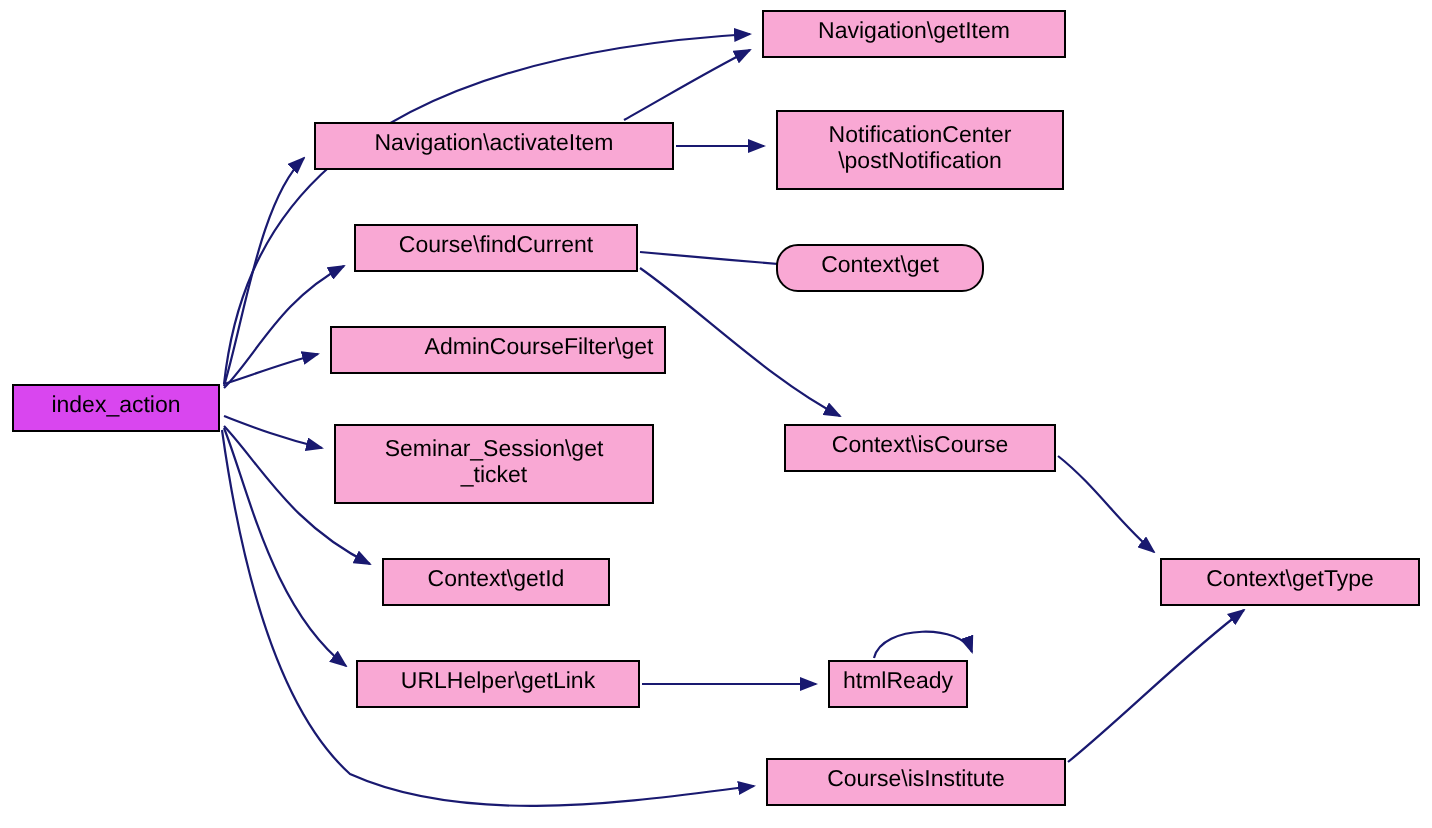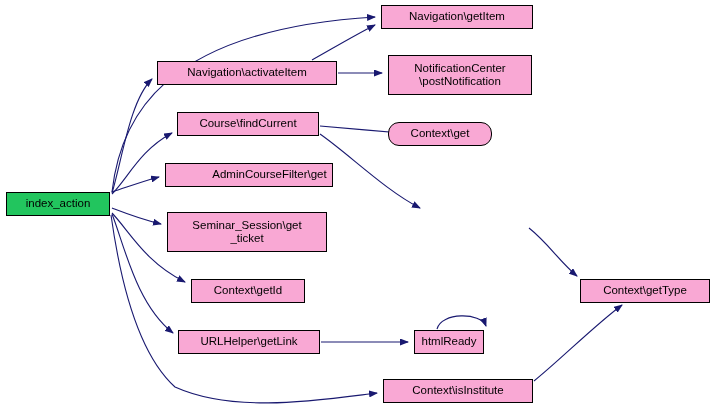--- a/index.html
+++ b/index.html
@@ -30,21 +30,21 @@
     color: #000000;
     font-size: 11.5px;
     line-height: 1.15;
     display: flex;
     align-items: center;
     justify-content: center;
     text-align: center;
     white-space: pre-line;
   }
   .node.current {
-    background: #22c55e;
+    background: #d946ef;
   }
 </style>
 </head>
 <body>
 
 <div id="canvas">
   <svg id="edges" viewBox="0 0 716 414">
     <defs>
       <marker id="arrow" markerWidth="9" markerHeight="7" refX="8" refY="3.5" orient="auto" markerUnits="userSpaceOnUse">
         <polygon points="0 0, 9 3.5, 0 7" fill="#191970"></polygon>
@@ -89,18 +89,19 @@
   <div class="node current" style="left:6px; top:192px; width:104px; height:24px;">index_action</div>
   <div class="node" style="left:381px; top:5px; width:152px; height:24px;">Navigation\getItem</div>
   <div class="node" style="left:157px; top:61px; width:180px; height:24px;">Navigation\activateItem</div>
   <div class="node" style="left:388px; top:55px; width:144px; height:40px;">NotificationCenter
 \postNotification</div>
   <div class="node" style="left:177px; top:112px; width:142px; height:24px;">Course\findCurrent</div>
   <div class="node" style="left:388px; top:122px; width:104px; height:24px;border-radius:11px;">Context\get</div>
   <div class="node" style="left:165px; top:163px; width:168px; height:24px;padding-left:41px;">AdminCourseFilter\get</div>
   <div class="node" style="left:167px; top:212px; width:160px; height:40px;">Seminar_Session\get
 _ticket</div>
+  <div class="node" style="left:392px; top:212px; width:136px; height:24px;">Context\isCourse</div>
   <div class="node" style="left:580px; top:279px; width:130px; height:24px;">Context\getType</div>
   <div class="node" style="left:191px; top:279px; width:114px; height:24px;">Context\getId</div>
   <div class="node" style="left:178px; top:330px; width:142px; height:24px;">URLHelper\getLink</div>
   <div class="node" style="left:414px; top:330px; width:70px; height:24px;">htmlReady</div>
-  <div class="node" style="left:383px; top:379px; width:150px; height:24px;">Context\isInstitute</div>
+  <div class="node" style="left:383px; top:379px; width:150px; height:24px;">Course\isInstitute</div>
 </div>
 
 </body></html>

